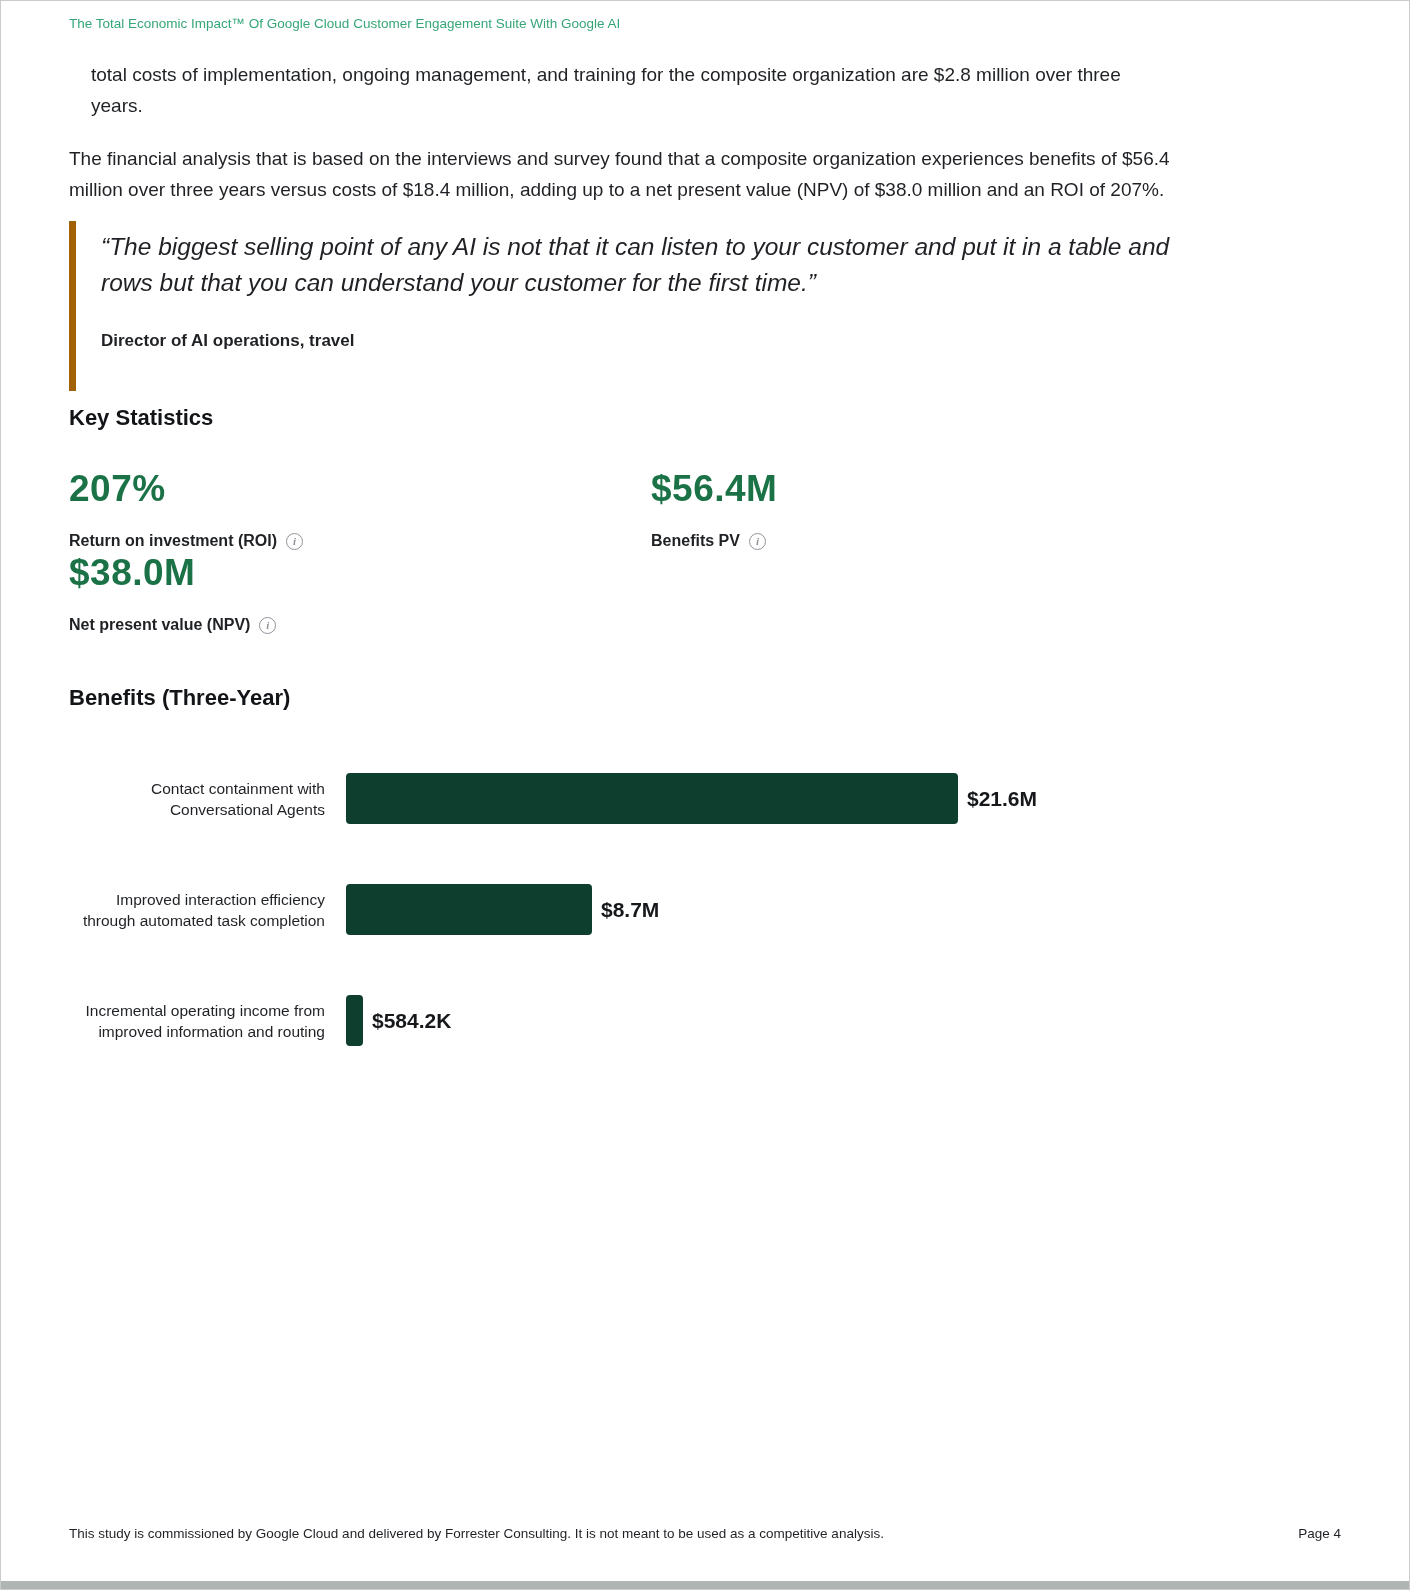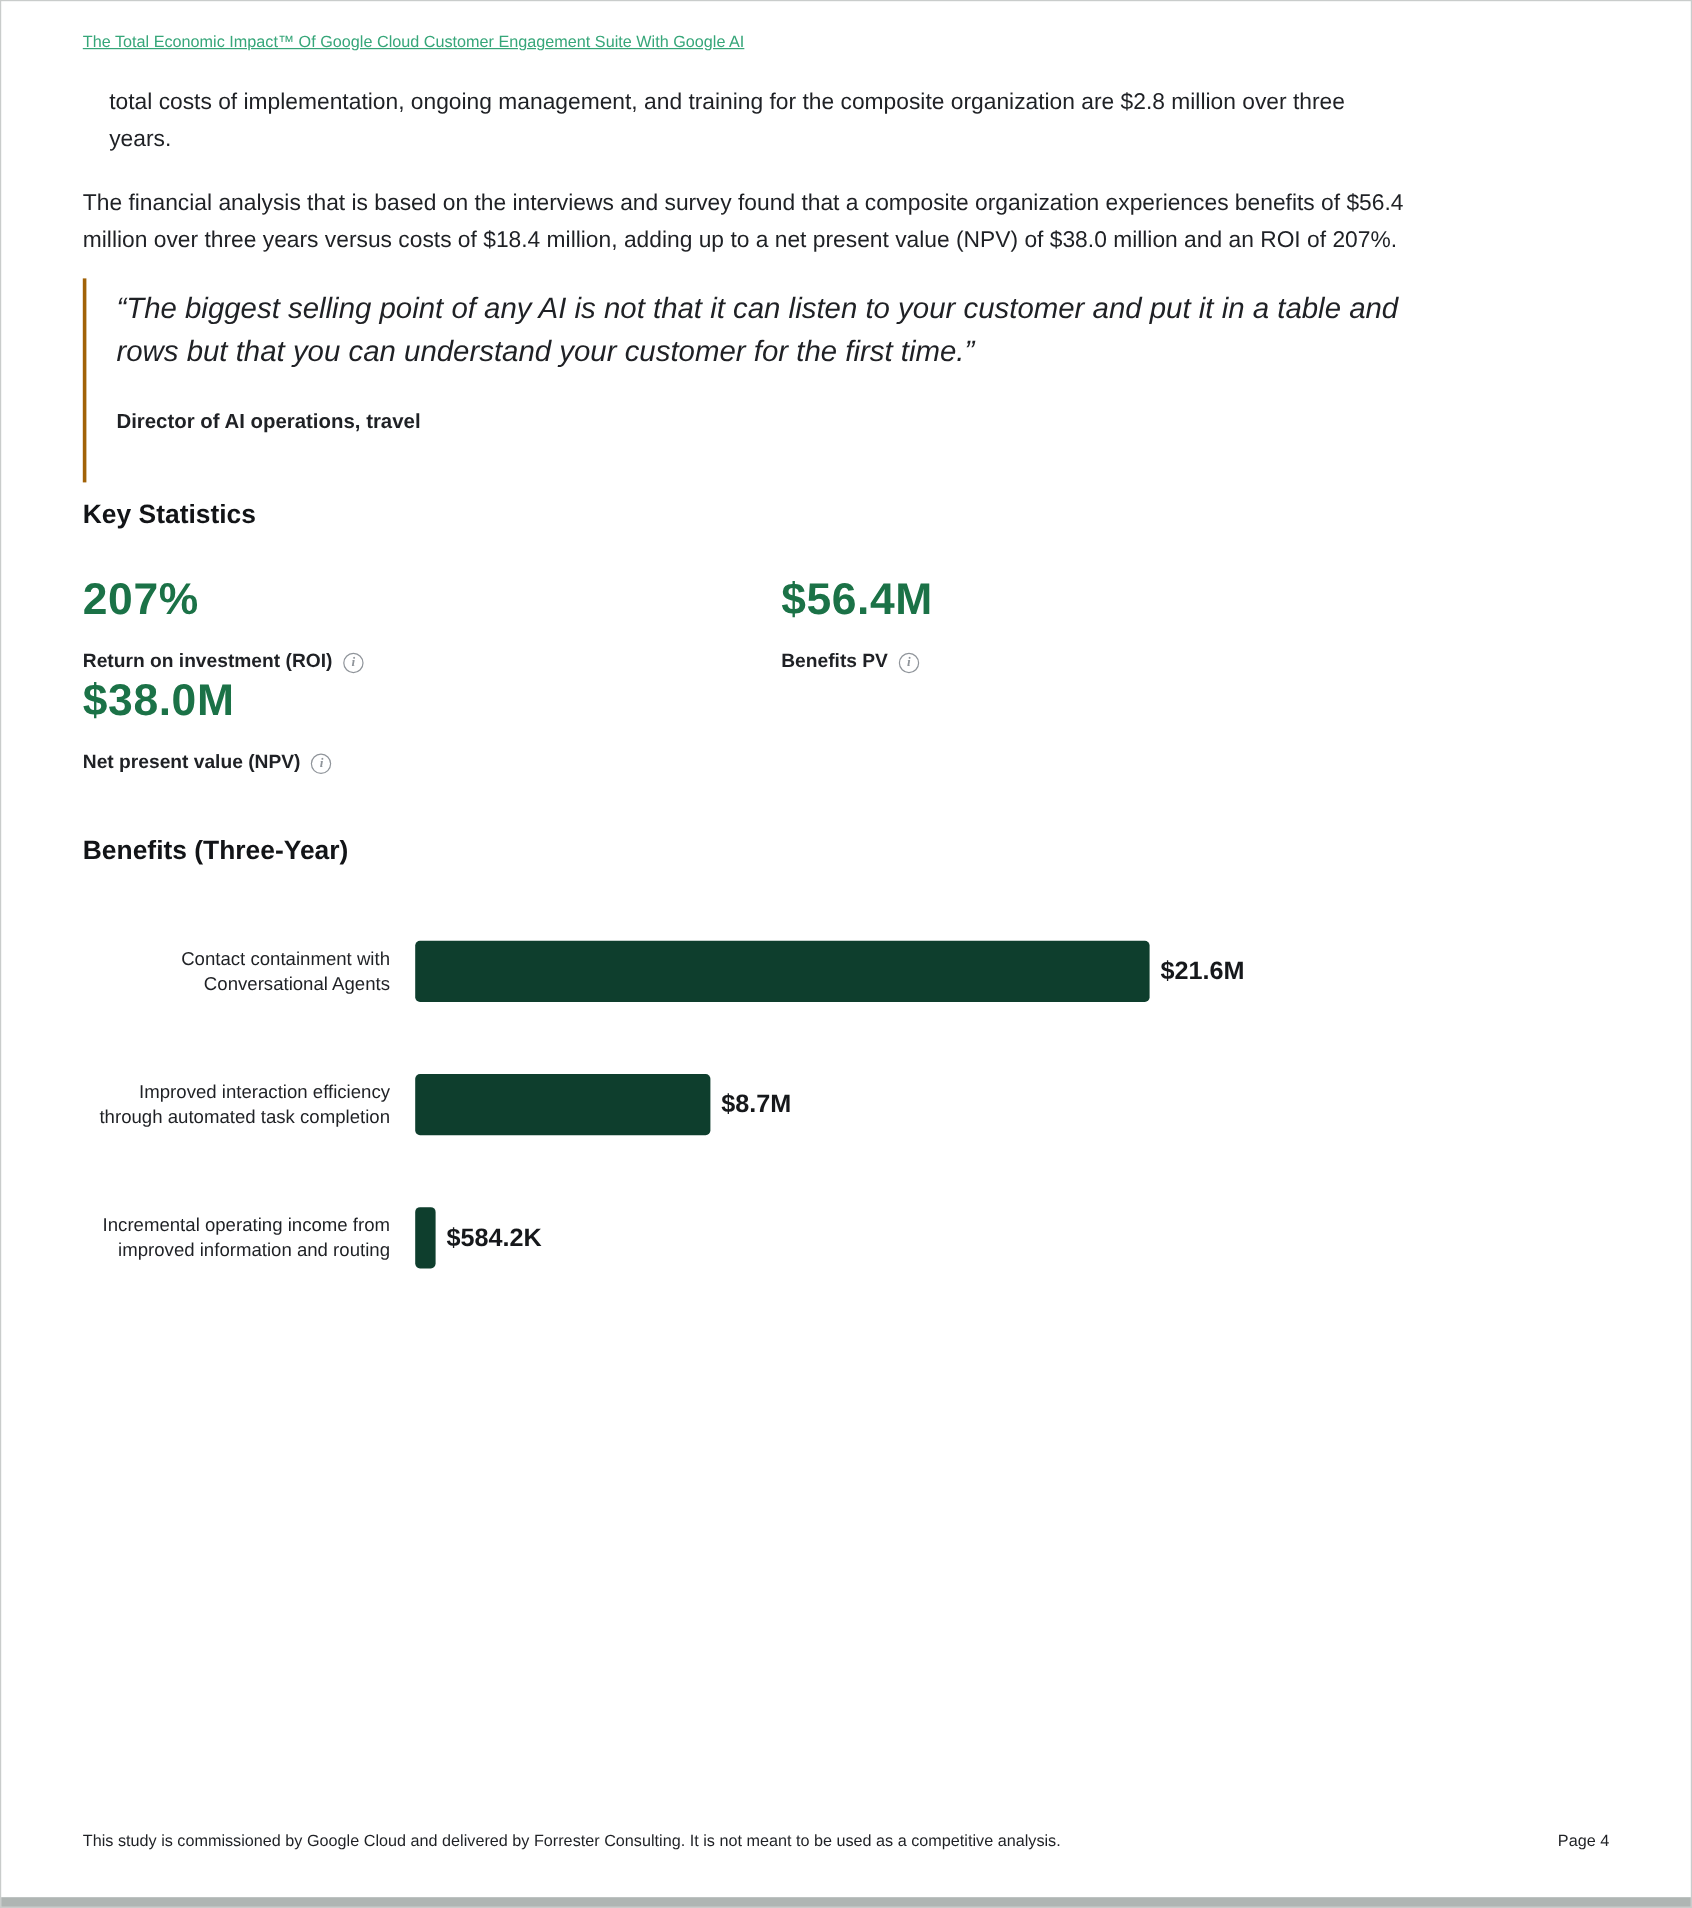--- a/index.html
+++ b/index.html
@@ -19,45 +19,44 @@
   }
   .content {
     flex: 1;
     display: flex;
     flex-direction: column;
     padding: 0 68px;
     overflow: hidden;
   }
   .header-link {
     display: inline-block;
-    margin-top: 26px;
+    margin-top: 15px;
     align-self: flex-start;
     font-size: 13.5px;
     font-weight: 500;
     color: #36a679;
-    text-decoration: underline;
     cursor: pointer;
   }
   .para {
     font-size: 19px;
     line-height: 31px;
     color: #1f2125;
   }
   .para-1 {
     margin-top: 28px;
     margin-left: 22px;
     max-width: 1080px;
   }
   .para-2 {
     margin-top: 22px;
     max-width: 1135px;
   }
   .pull-quote {
     margin-top: 16px;
-    border-left: 3px solid #a16207;
+    border-left: 7px solid #a16207;
     padding: 8px 0 40px 25px;
   }
   .quote-text {
     font-size: 24.5px;
     font-style: italic;
     line-height: 36px;
     max-width: 1100px;
     color: #1f2125;
   }
   .quote-attribution {

